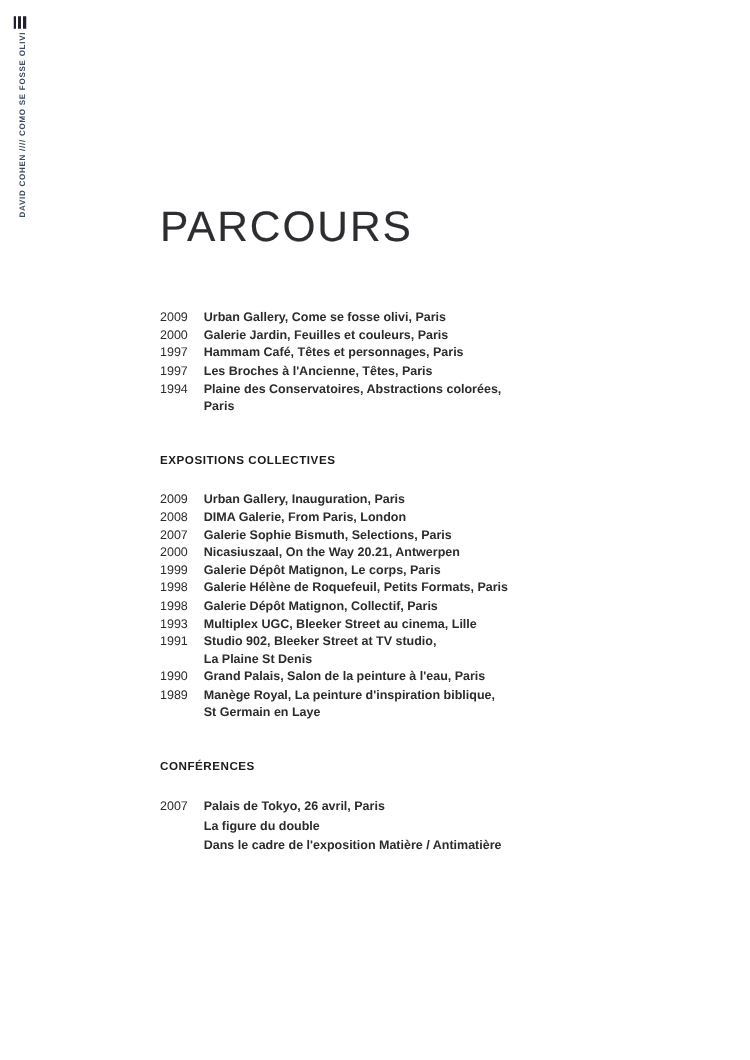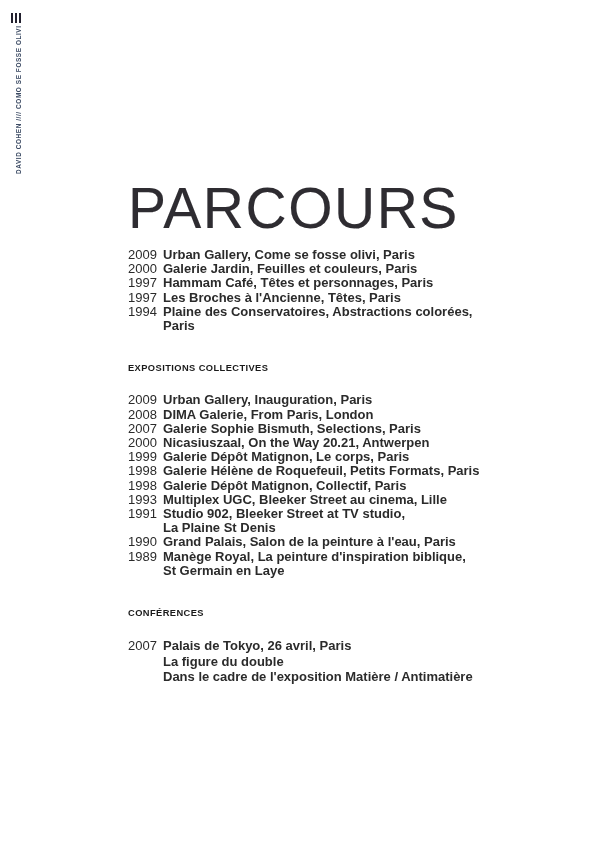--- a/index.html
+++ b/index.html
@@ -62,21 +62,21 @@
     position: absolute;
     left: 128px;
     top: 0;
     width: 420px;
   }
 
   .page-title {
     position: absolute;
     left: 0;
     top: 142px;
-    font-size: 57px;
+    font-size: 34px;
     font-weight: 100;
     letter-spacing: 1.5px;
     color: #2e2c31;
     line-height: 1;
     white-space: nowrap;
     -webkit-text-stroke: 0.1px #2e2c31;
   }
 
   .sections {
     position: absolute;
@@ -97,21 +97,21 @@
     font-weight: 700;
     letter-spacing: 0.42px;
     color: #1a1a1a;
     margin: 0 0 19px 0;
     line-height: 1.2;
   }
 
   .entry {
     display: flex;
     align-items: flex-start;
-    font-size: 13px;
+    font-size: 10px;
     line-height: 14.2px;
     color: #2b2b2b;
   }
   .entry-year {
     width: 35px;
     flex: 0 0 35px;
     white-space: nowrap;
   }
   .entry-text {
     flex: 1 1 auto;

